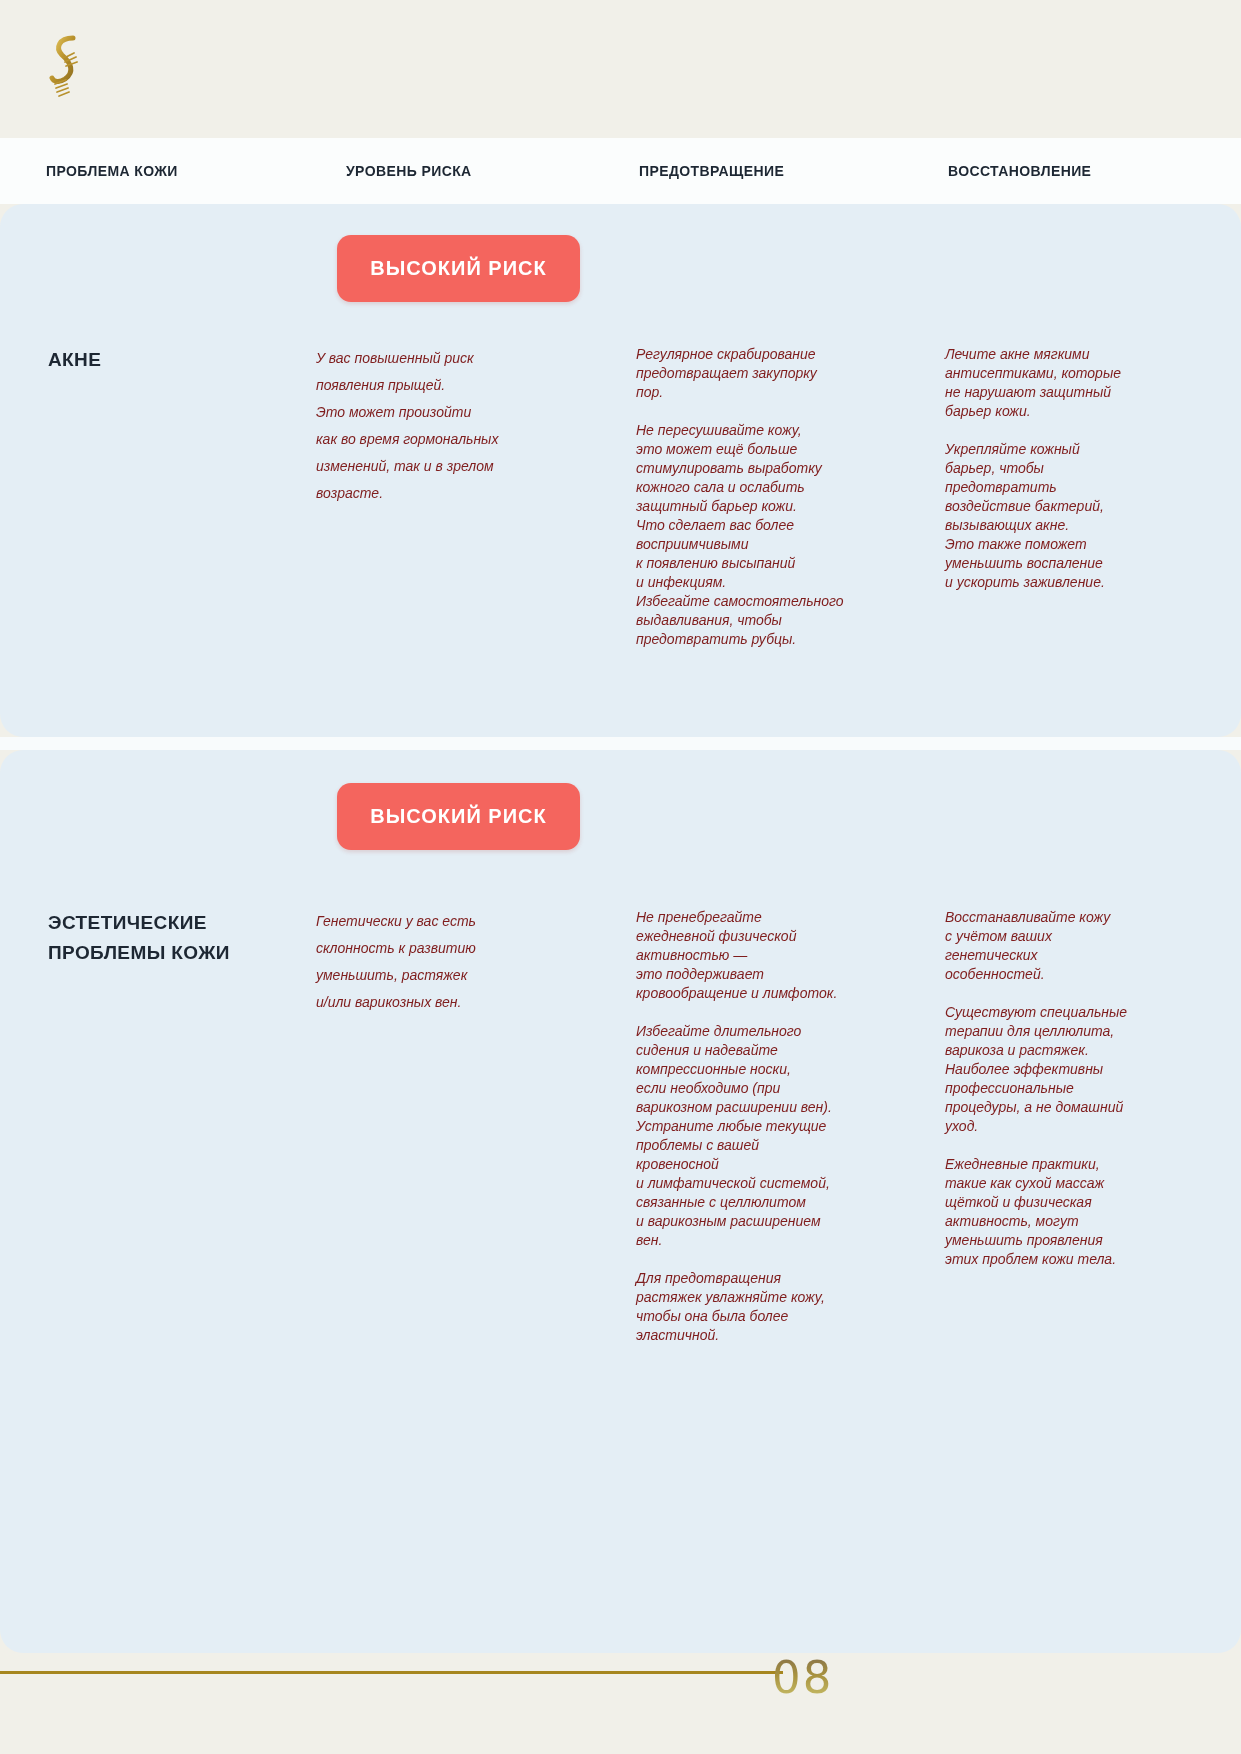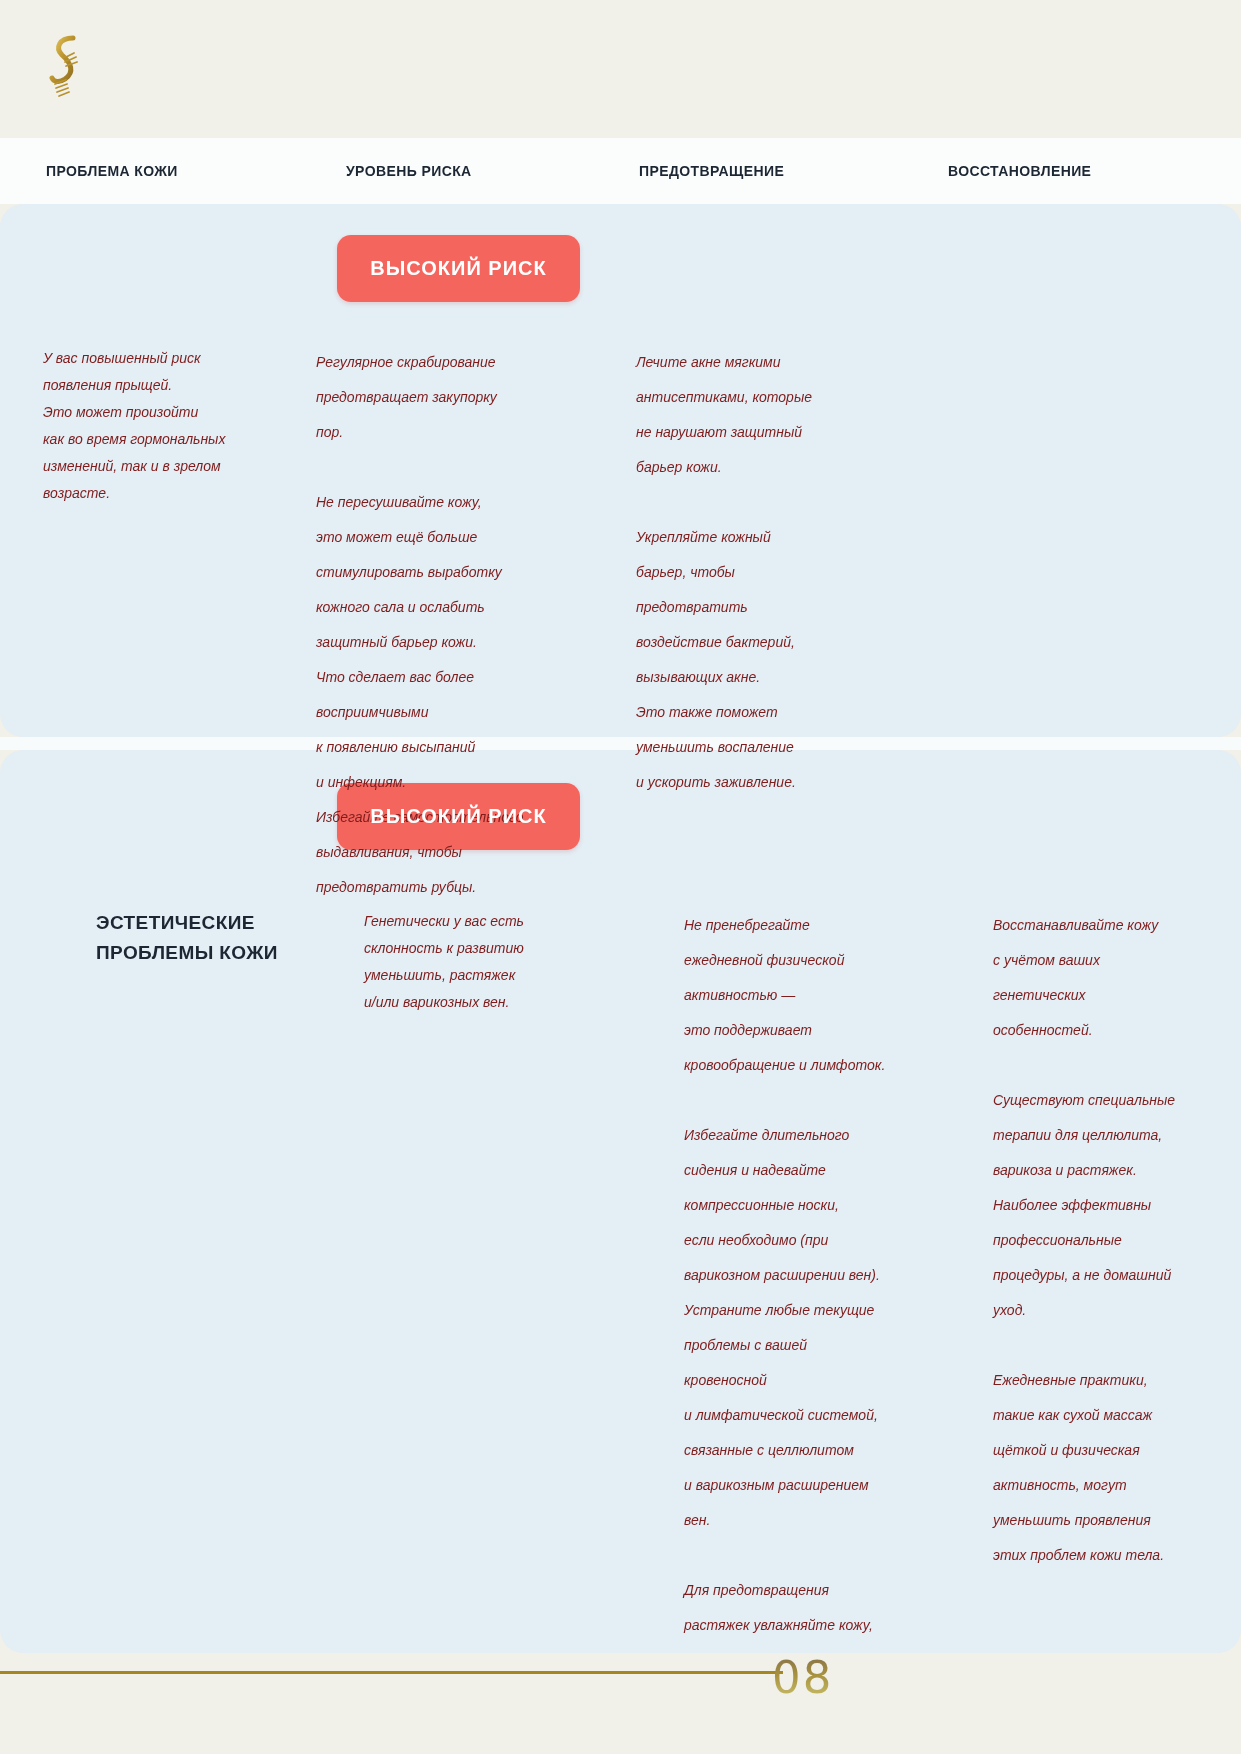--- a/index.html
+++ b/index.html
@@ -39,30 +39,30 @@
     display:flex; align-items:center; justify-content:center;
     box-shadow:0 2px 4px rgba(180,60,55,.18);
     white-space:nowrap;
   }
 
   .row{
     display:grid; grid-template-columns:273px 320px 309px 1fr;
     padding-left:43px;
   }
   .row-1{ margin-top:43px; }
-  .row-2{ margin-top:58px;margin-left:48px; }
+  .row-2{ margin-top:58px; }
 
   .problem-cell{
     font-weight:700; font-size:19px; letter-spacing:.4px; color:#1d2733;
     line-height:30px; padding-left:5px; white-space:pre;
   }
   .text-cell{
     font-size:14px; line-height:27px; color:#7f1d1d; white-space:pre;font-style:italic;
   }
-  .text-cell.tight{ line-height:35px; }
+  .text-cell.tight{ line-height:19px; }
   .text-cell.last{ padding-right:32px; }
 
   
   .footer-band{ height:101px; position:relative; background:#f1f0e9; }
   .gold-line{
     position:absolute; left:0; top:18px; width:783px; height:3px;
     background:#a6861f;
   }
   .page-number{
     position:absolute; left:772px; top:2px;
@@ -104,20 +104,21 @@
   <div class="header-band">
     <div class="header-cell c1">ПРОБЛЕМА КОЖИ</div>
     <div class="header-cell c2">УРОВЕНЬ РИСКА</div>
     <div class="header-cell c3">ПРЕДОТВРАЩЕНИЕ</div>
     <div class="header-cell c4">ВОССТАНОВЛЕНИЕ</div>
   </div>
 
   <div class="section section-1">
     <div class="risk-badge">ВЫСОКИЙ РИСК</div>
     <div class="row row-1">
+      <div class="problem-cell">АКНЕ</div>
       <div class="text-cell">У вас повышенный риск
 появления прыщей.
 Это может произойти
 как во время гормональных
 изменений, так и в зрелом
 возрасте.</div>
       <div class="text-cell tight">Регулярное скрабирование
 предотвращает закупорку
 пор.
 

